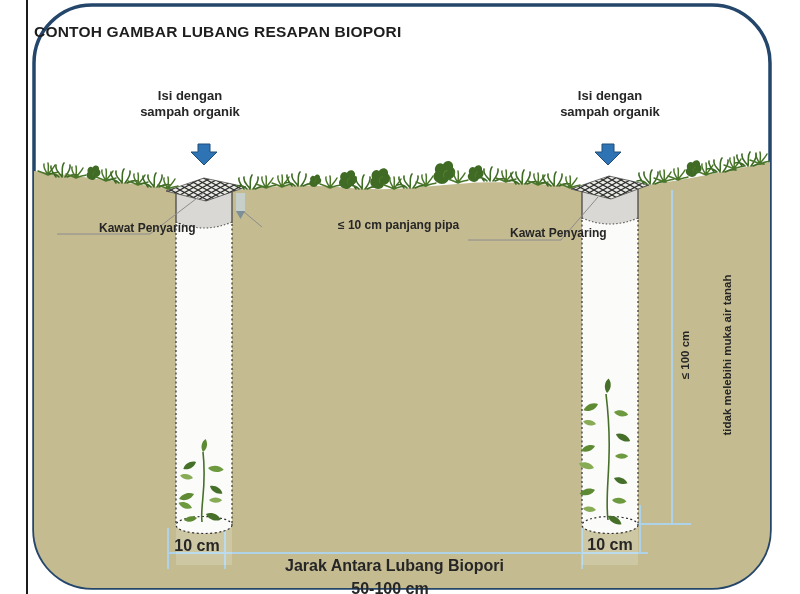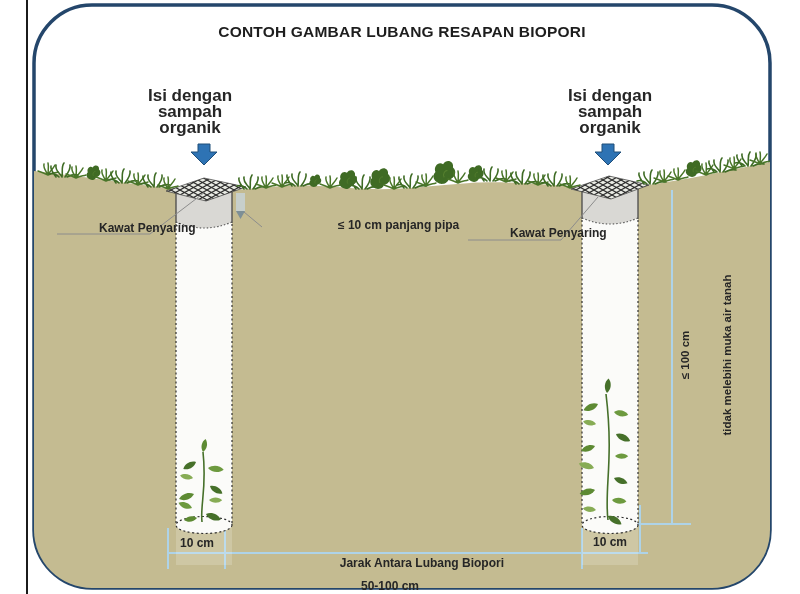--- a/index.html
+++ b/index.html
@@ -2,27 +2,27 @@
 <html style="--soil: #c4bb91; --frame-border: #24466b; --arrow-blue: #2e73b4; --dimension-line: #aed3e8; --grass-green: #47702a; --leaf-green: #5d8a33;"><head>
 <meta charset="utf-8">
 <style>
   html,body{margin:0;padding:0;}
   body{
     width:800px;height:594px;position:relative;background:#ffffff;
     font-family:"Liberation Sans",sans-serif;overflow:hidden;
   }
   svg{position:absolute;left:0;top:0;}
   .label{position:absolute;color:#262626;font-weight:bold;line-height:1.2;}
-  .title{left:34px;top:23px;width:736px;text-align:center;font-size:15.5px;letter-spacing:.2px;color:#1d1d1d;}
-  .fill-label{width:130px;text-align:center;font-size:17px;line-height:16px;top:88px;}
+  .title{left:34px;top:23px;width:736px;font-size:15.5px;letter-spacing:.2px;color:#1d1d1d;}
+  .fill-label{width:130px;text-align:center;font-size:13px;line-height:16px;top:88px;}
   .fill-left{left:125px;}
   .fill-right{left:545px;}
   .small{font-size:12px;padding-left:44px;}
   .rot{white-space:nowrap;transform:translate(-50%,-50%) rotate(-90deg);font-size:11.5px;}
-  .dim{text-align:center;font-size:12px;}
+  .dim{text-align:center;font-size:16px;}
 </style>
 </head>
 <body>
 
 <svg width="800" height="594" viewBox="0 0 800 594">
   <defs>
     <clipPath id="frameclip">
         <rect x="34" y="5" width="736" height="583" rx="58"></rect>
       </clipPath>
     <pattern id="wire" width="9" height="5" patternUnits="userSpaceOnUse">

